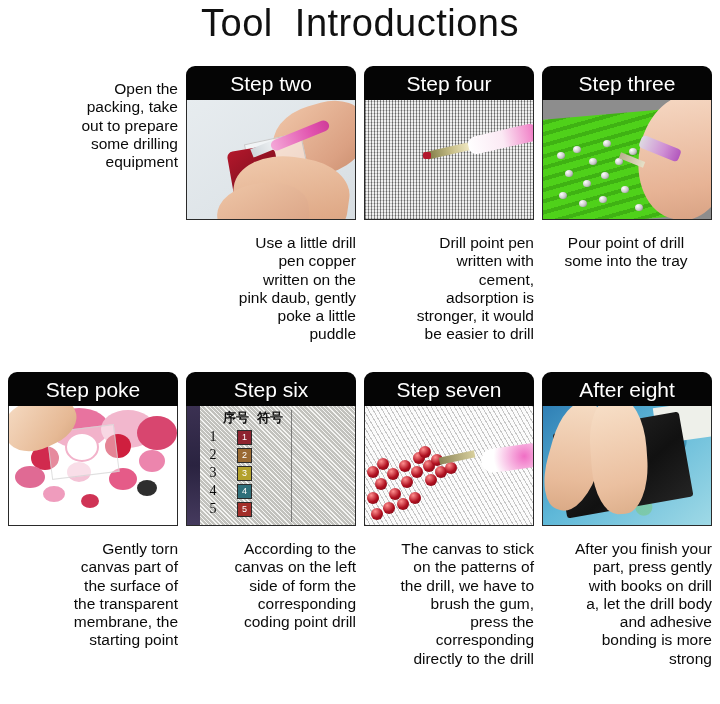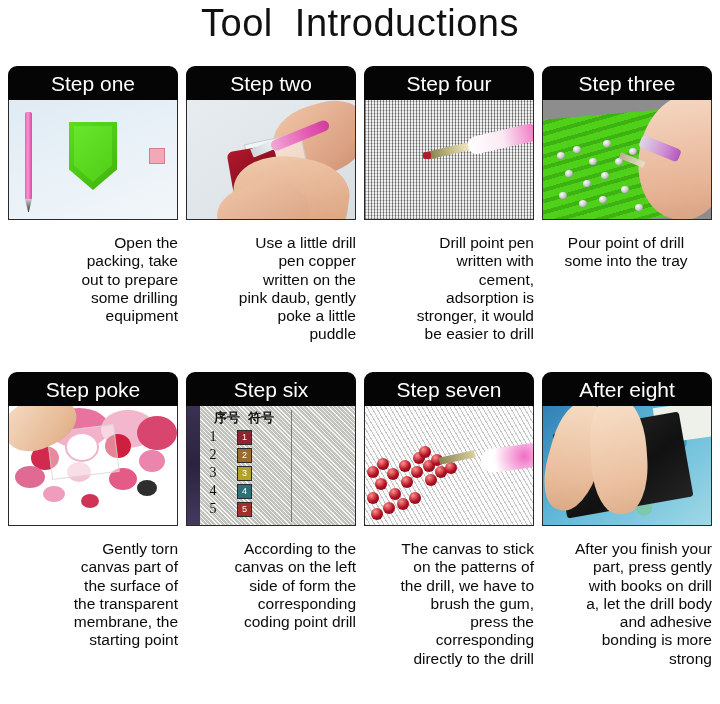--- a/index.html
+++ b/index.html
@@ -270,21 +270,21 @@
   }
   .s6-spine {
     position: absolute; left: 0; top: 0; width: 13px; height: 119px;
     background: linear-gradient(180deg,#3b3152,#2a2340 50%,#453a5e);
   }
   .s6-table {
     position: absolute; left: 18px; top: 5px;
     width: 78px; height: 110px;
   }
   .s6-hdr {
-    display: flex; gap: 8px; justify-content: center;
+    display: flex; gap: 8px; justify-content: flex-end;
     font-size: 13px; font-weight: 700; color: #111;
     line-height: 1;
   }
   .s6-hdr span { display: inline-block; }
   .s6-rows { margin-top: 4px; }
   .s6-row {
     display: flex; align-items: center; gap: 16px;
     height: 18px;
   }
   .s6-num {
@@ -367,32 +367,20 @@
 </head>
 <body>
 
 <div id="page">
 
   <div class="page-title">Tool  Introductions</div>
 
   <div class="steps-grid">
 
     <div class="step-cell">
-      <div class="card">
-        <div class="card-header">
-          <span class="card-header-label">Step one</span>
-        </div>
-        <div class="card-photo ph-one">
-          <div class="s1-pen"></div>
-          <div class="s1-pen-tip"></div>
-          <div class="s1-tray"></div>
-          <div class="s1-tray-inner"></div>
-          <div class="s1-square"></div>
-        </div>
-      </div>
       <div class="caption cap-right">Open the
 packing, take
 out to prepare
 some drilling
 equipment</div>
     </div>
 
     <div class="step-cell">
       <div class="card">
         <div class="card-header">

